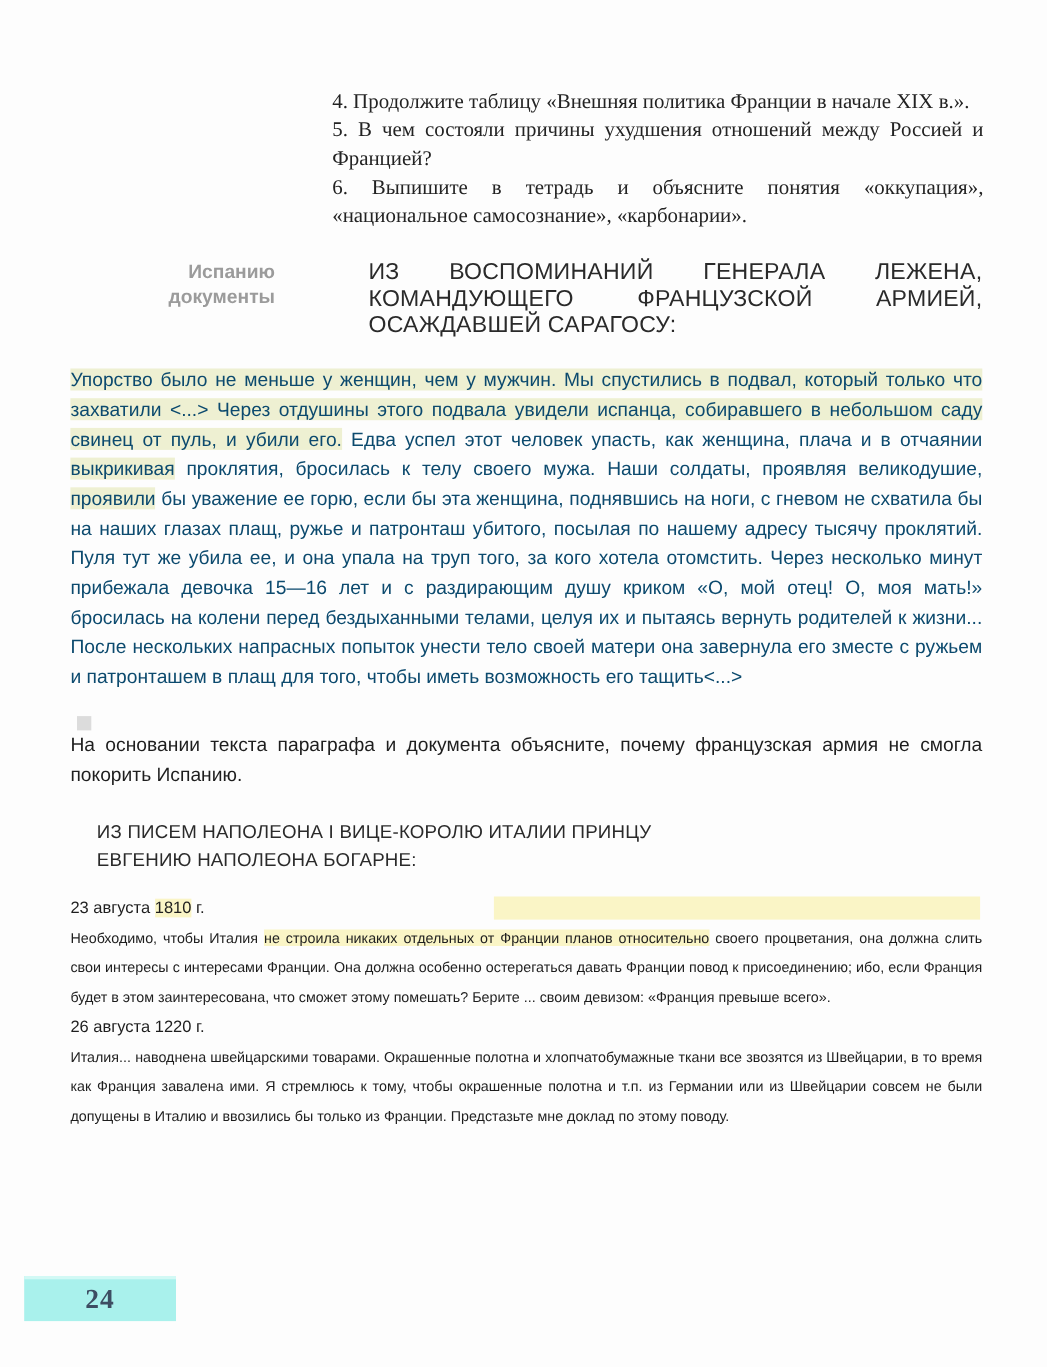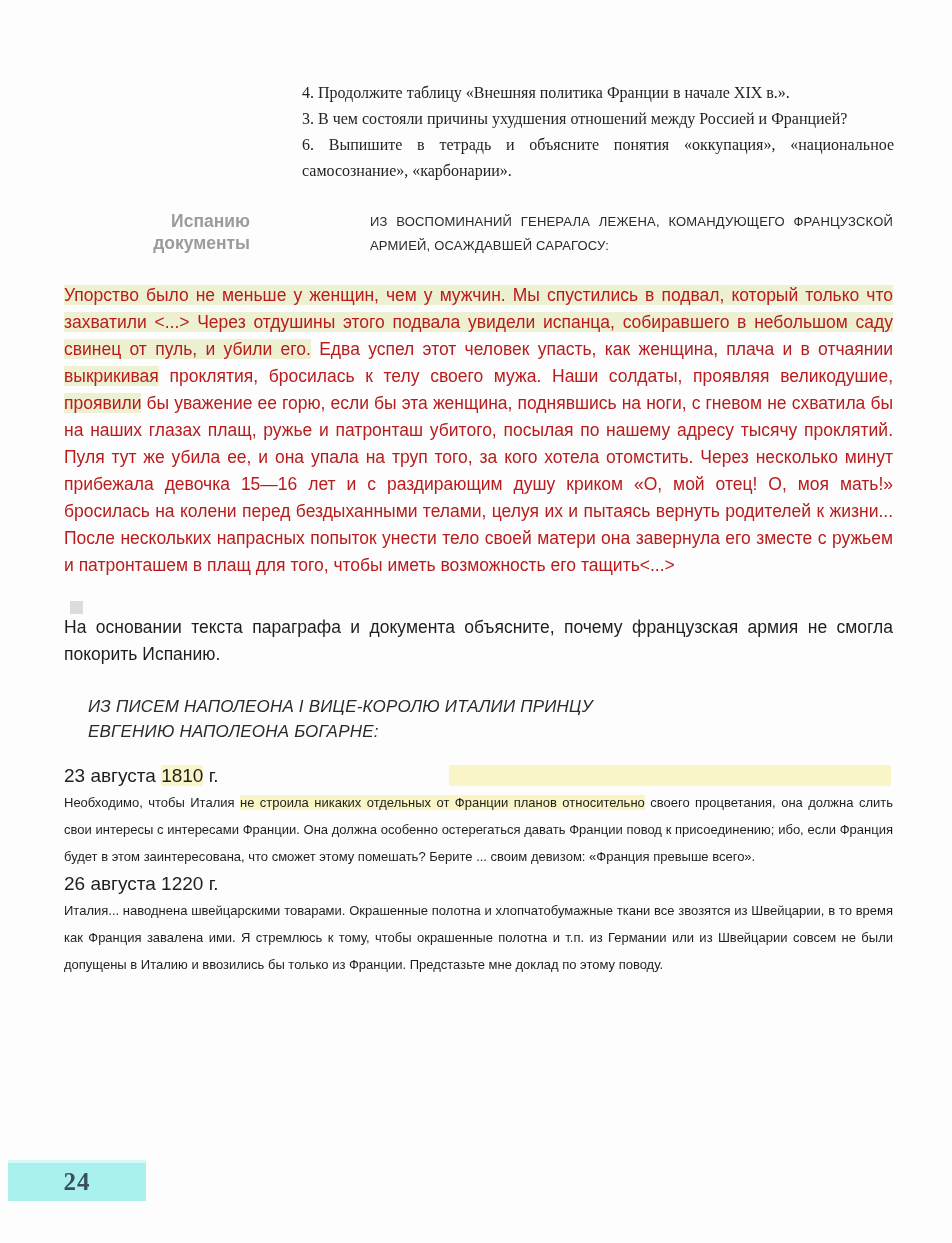--- a/index.html
+++ b/index.html
@@ -7,82 +7,82 @@
     width:952px; height:1243px; position:relative; overflow:hidden;
     background:#fdfdfd; color:#1e1e1e;
     font-family:"Liberation Sans", sans-serif;
   }
   .content {padding:0 59px 0 64px;}
 
   
   .top-questions {
     margin-left:238px; width:592px; padding-top:80px;
     font-family:"Liberation Serif", serif;
-    font-size:16px; line-height:26px; text-align:justify; color:#232323;
+    font-size:19px; line-height:26px; text-align:justify; color:#232323;
   }
   .top-questions p {margin:0;}
 
   
   .doc-intro {display:flex; margin-top:26px;}
   .study-label {
     width:186px; flex:none; text-align:right;
     font-weight:bold; color:#9b9b9b; font-size:17.5px; line-height:22px;
   }
   .doc-header {
-    margin-left:120px; flex:1;
-    font-size:13px; line-height:24px; text-align:justify;
+    margin-left:85px; flex:1;
+    font-size:21px; line-height:24px; text-align:justify;
     color:#2a2a2a; letter-spacing:0.2px;
   }
 
   .doc-body {
     margin:24px 0 0 0;
-    font-size:17.5px; line-height:27px; text-align:justify; color:#b91c1c;
+    font-size:17.5px; line-height:27px; text-align:justify; color:#0c4a6e;
   }
   .hl  {background:#eef0d2; box-decoration-break:clone; -webkit-box-decoration-break:clone;}
   .hly {background:#faf5c6; box-decoration-break:clone; -webkit-box-decoration-break:clone;}
 
   .bullet-q {display:flex; margin-top:14px;flex-direction:column;}
   .bullet {
     width:13px; height:13px; background:#dcdcdc; margin:8px 10px 0 6px; flex:none;
   }
   .bullet-q .q-text {flex:1; text-align:justify; font-size:17.5px; line-height:27px; margin:0;}
 
   .doc2-header {
     margin-top:26px; margin-left:24px;
-    font-size:17px; line-height:25px; color:#2a2a2a; letter-spacing:0.2px;font-style:italic;
+    font-size:17px; line-height:25px; color:#2a2a2a; letter-spacing:0.2px;
   }
 
-  .date-row {position:relative; margin-top:18px; font-size:19px; line-height:27px;}
+  .date-row {position:relative; margin-top:18px; font-size:15px; line-height:27px;}
   .hl-band {
     position:absolute; left:385px; right:2px; top:3px; height:21px;
     background:#faf5c6;
   }
   .letter {margin:0; font-size:13px; line-height:27px; text-align:justify;}
   .date2 {margin-top:0;}
 
   .final-q {margin-top:16px;}
 
   .page-tab {
-    position:absolute; left:8px; bottom:42px; width:138px; height:38px;
+    position:absolute; left:22px; bottom:42px; width:138px; height:38px;
     background:#a9f1ec;
     border-top:3px solid #d2f9f5;
     display:flex; align-items:center; justify-content:center;
     font-family:"Liberation Serif", serif; font-size:25px; font-weight:bold;
     color:#3d4d62; letter-spacing:1px;
   }
 </style>
 </head>
 <body>
 
 <div class="page">
   <div class="content">
 
     <div class="top-questions">
       <p>4. Продолжите таблицу «Внешняя политика Франции в начале XIX в.».</p>
-      <p>3. В чем состояли причины ухудшения отношений между Россией и Францией?</p>
+      <p>5. В чем состояли причины ухудшения отношений между Россией и Францией?</p>
       <p>6. Выпишите в тетрадь и объясните понятия «оккупация», «национальное самосознание», «карбонарии».</p>
     </div>
 
     <div class="doc-intro">
       <div class="study-label">
         <div>Испанию</div>
         <div>документы</div>
       </div>
       <div class="doc-header">ИЗ ВОСПОМИНАНИЙ ГЕНЕРАЛА ЛЕЖЕНА, КОМАНДУЮЩЕГО ФРАНЦУЗСКОЙ АРМИЕЙ, ОСАЖДАВШЕЙ САРАГОСУ:</div>
     </div>

